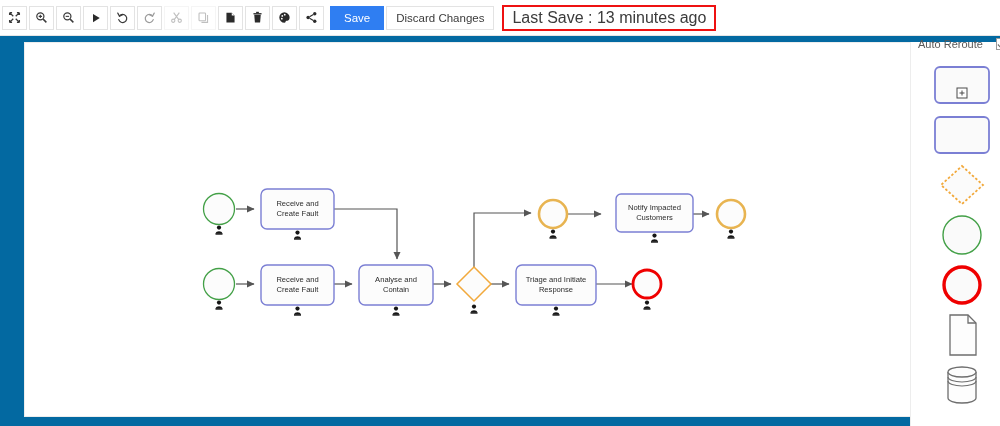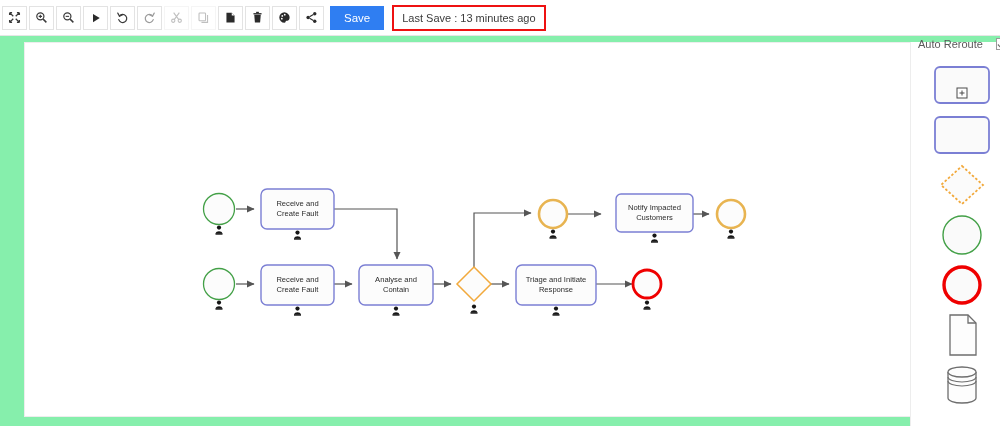--- a/index.html
+++ b/index.html
@@ -3,21 +3,21 @@
 <meta charset="utf-8">
 <style>
   * { box-sizing: border-box; }
   html, body {
     margin: 0; padding: 0;
     width: 1000px; height: 426px;
     background: #ffffff;
     font-family: "Liberation Sans", sans-serif;
     overflow: hidden;
   }
-  #app { position: relative; width: 1000px; height: 426px; background:#86efac; }
+  #app { position: relative; width: 1000px; height: 426px; background:#0369a1; }
 
   
   #toolbar {
     position: absolute; left: 0; top: 0; width: 1000px; height: 36px;
     display: flex; align-items: center; gap: 0;
     background: #ffffff;
     border-bottom: 1px solid #e6e6e6;
     padding-left: 2px;
   }
   .tbtn {
@@ -39,21 +39,21 @@
     background: #ffffff; border: 1px solid #e3e3e3;
     margin-right: 2px; cursor: pointer; white-space: nowrap;
   }
   .txtbtn.primary {
     background: #2f7ef2; color: #ffffff; border-color: #2f7ef2;
     font-weight: 400; padding: 0 13px;
   }
   #lastsave {
     height: 26px; padding: 0 8px;
     display: flex; align-items: center;
-    font-size: 11px; color: #3b3b3b; white-space: nowrap;
+    font-size: 16px; color: #3b3b3b; white-space: nowrap;
     border: 2px solid #ee1111;
     margin-left: 6px; background:#fff;
   }
 
   
   #canvas {
     position: absolute; left: 8px; top: 42px;
     width: 899px; height: 375px;
     background: #ffffff;
     border: 1px solid #ededed;
@@ -180,20 +180,21 @@
         <circle cx="12" cy="3.4" r="2.1" fill="#2b2b2b"></circle>
         <circle cx="12" cy="12.6" r="2.1" fill="#2b2b2b"></circle>
         <circle cx="3.8" cy="8" r="2.1" fill="#2b2b2b"></circle>
         <path d="M5.6 7 L10.3 4.3 M5.6 9 L10.3 11.7" stroke="#2b2b2b" stroke-width="1.4"></path>
       </svg>
     </div>
 
     <div class="tsep"></div>
 
     <div class="txtbtn primary">Save</div>
+    <div class="txtbtn">Discard Changes</div>
 
     <div id="lastsave">Last Save : 13 minutes ago</div>
   </div>
 
   <div id="canvas">
     <svg width="899" height="375" viewBox="0 0 899 375">
       <defs>
         <marker id="arw" markerWidth="7" markerHeight="7" refX="6" refY="3" orient="auto">
           <path d="M0 0 L6.5 3 L0 6 Z" fill="#555555"></path>
         </marker>

